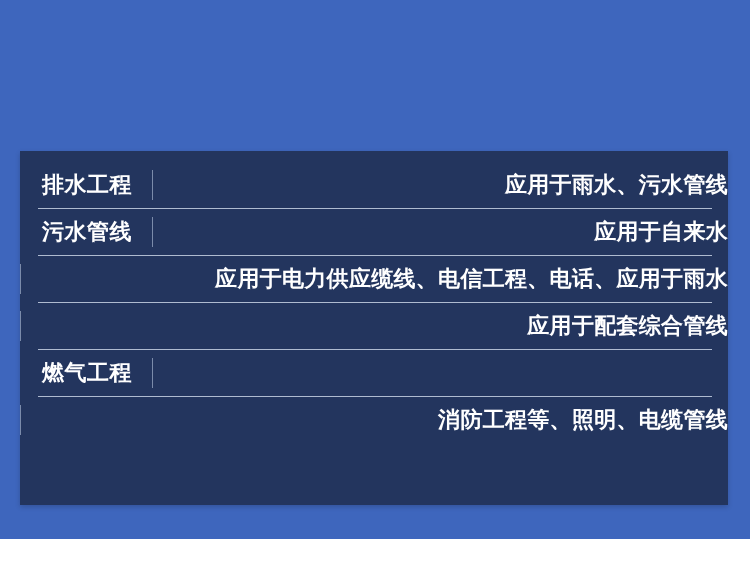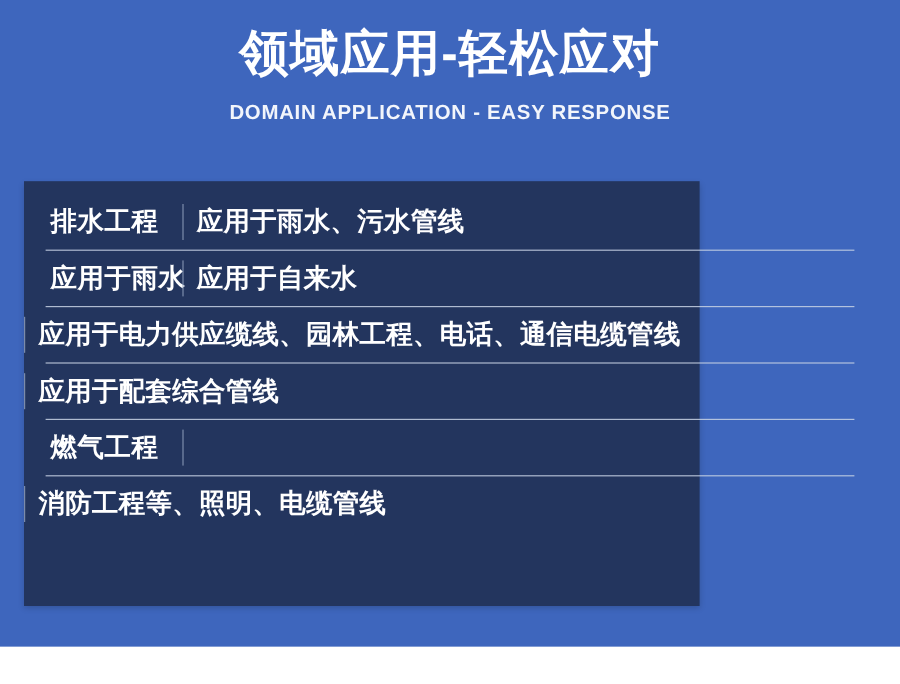--- a/index.html
+++ b/index.html
@@ -50,21 +50,21 @@
     font-weight: bold;
     color: #f2f5fb;
     letter-spacing: 0.6px;
     white-space: nowrap;
   }
 
   .panel {
     position: absolute;
     left: 20px;
     top: 151px;
-    width: 563px;
+    width: 708px;
     height: 354px;
     background: #23355e;
     box-shadow: 0 2px 5px rgba(0,0,0,0.18);
   }
 
   .table {
     position: absolute;
     left: 0;
     top: 10px;
     width: 708px;
@@ -112,60 +112,57 @@
 
   .row-desc {
     flex: 1 1 auto;
     padding-left: 11px;
     font-size: 22px;
     line-height: 26px;
     font-weight: bold;
     color: #ffffff;
     letter-spacing: 0.3px;
     white-space: nowrap;
+    text-align: right;
   }
 
   .footer-strip {
     position: absolute;
     left: 0;
     top: 539px;
     width: 750px;
     height: 31px;
     background: #ffffff;
   }
 </style>
 </head>
 <body>
 
 <div class="poster">
 
-  <div class="header">
-    <h1 class="title">领域应用-轻松应对</h1>
-    <p class="subtitle">DOMAIN APPLICATION - EASY RESPONSE</p>
-  </div>
 
   <div class="panel">
     <div class="table">
 
       <div class="row">
         <div class="row-label">排水工程</div>
         <div class="row-divider"></div>
         <div class="row-desc">应用于雨水、污水管线</div>
       </div>
 
 
       <div class="row">
-        <div class="row-label">应用于雨水</div>
+        <div class="row-label">污水管线</div>
         <div class="row-divider"></div>
         <div class="row-desc">应用于自来水</div>
       </div>
 
       <div class="row">
         <div class="row-divider"></div>
-        <div class="row-desc">应用于电力供应缆线、园林工程、电话、通信电缆管线</div>
+        <div class="row-desc">应用于电力供应缆线、电信工程、电话、应用于雨水</div>
       </div>
 
       <div class="row">
         <div class="row-divider"></div>
         <div class="row-desc">应用于配套综合管线</div>
       </div>
 
       <div class="row">
         <div class="row-label">燃气工程</div>
         <div class="row-divider"></div>

